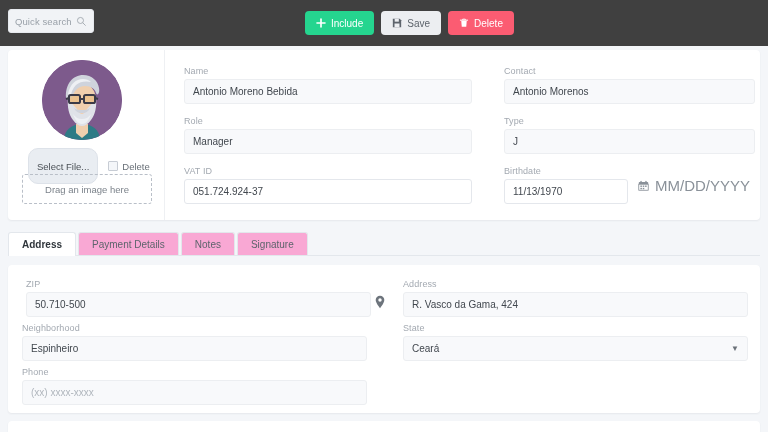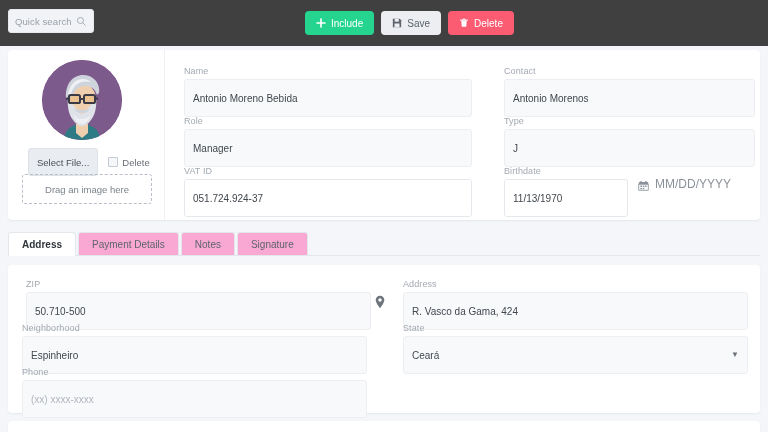--- a/index.html
+++ b/index.html
@@ -68,21 +68,21 @@
     overflow: hidden; background: #7d5a8c;
   }
   .avatar svg { display: block; }
 
   .file-row {
     position: absolute; left: 20px; top: 98px;
     display: flex; align-items: center; gap: 10px;
   }
   .select-file {
     background: #e9edf2; border: 1px solid #dde2e9;
-    border-radius: 3px; height: 28px; padding: 0 8px;
+    border-radius: 10px; height: 36px; padding: 0 8px;
     display: inline-flex; align-items: center;
     font-size: 9.5px; color: #4a5056; cursor: pointer;
     font-family: "Liberation Sans", sans-serif;
   }
   .del-check { display: inline-flex; align-items: center; gap: 4px; }
   .cbox {
     width: 10px; height: 10px; border: 1px solid #c7ccd4;
     background: #f4f6f9; border-radius: 1px; display: inline-block;
   }
   .del-label { font-size: 9.5px; color: #686f77; }
@@ -95,41 +95,41 @@
     font-size: 9.5px; color: #7c838b;
   }
 
   
   .field { position: absolute; }
   .flabel {
     display: block; font-size: 9px; color: #a3a9b1;
     margin-bottom: 3px; letter-spacing: .1px;
   }
   .finput {
-    width: 100%; height: 38px;
+    width: 100%; height: 25px;
     border-radius: 3px;
     padding: 0 8px;
     display: flex; align-items: center;
     font-size: 10px; color: #41474e;
     background: #f8f9fb; border: 1px solid #eceef1;
   }
   .finput.white { background: #ffffff; border: 1px solid #e4e7ec; }
   .finput.ph { color: #b0b6bd; }
 
   #f-name     { left: 176px; top: 16px; width: 288px; }
   #f-role     { left: 176px; top: 66px; width: 288px; }
   #f-vat      { left: 176px; top: 116px; width: 288px; }
   #f-contact  { left: 496px; top: 16px; width: 251px; }
   #f-type     { left: 496px; top: 66px; width: 251px; }
   #f-birth    { left: 496px; top: 116px; width: 124px; }
 
   .bd-hint {
     position: absolute; left: 630px; top: 127px;
-    display: flex; align-items: flex-end; gap: 6px;
-    font-size: 12px; color: #8a9199;
+    display: flex; align-items: center; gap: 6px;
+    font-size: 15px; color: #8a9199;
   }
   .bd-hint svg { display: block; }
 
   
   .tabs {
     position: absolute; left: 8px; top: 232px;
     width: 752px; height: 24px;
     display: flex; align-items: flex-end; gap: 2px;
     border-bottom: 1px solid #e3e7ec;
   }

